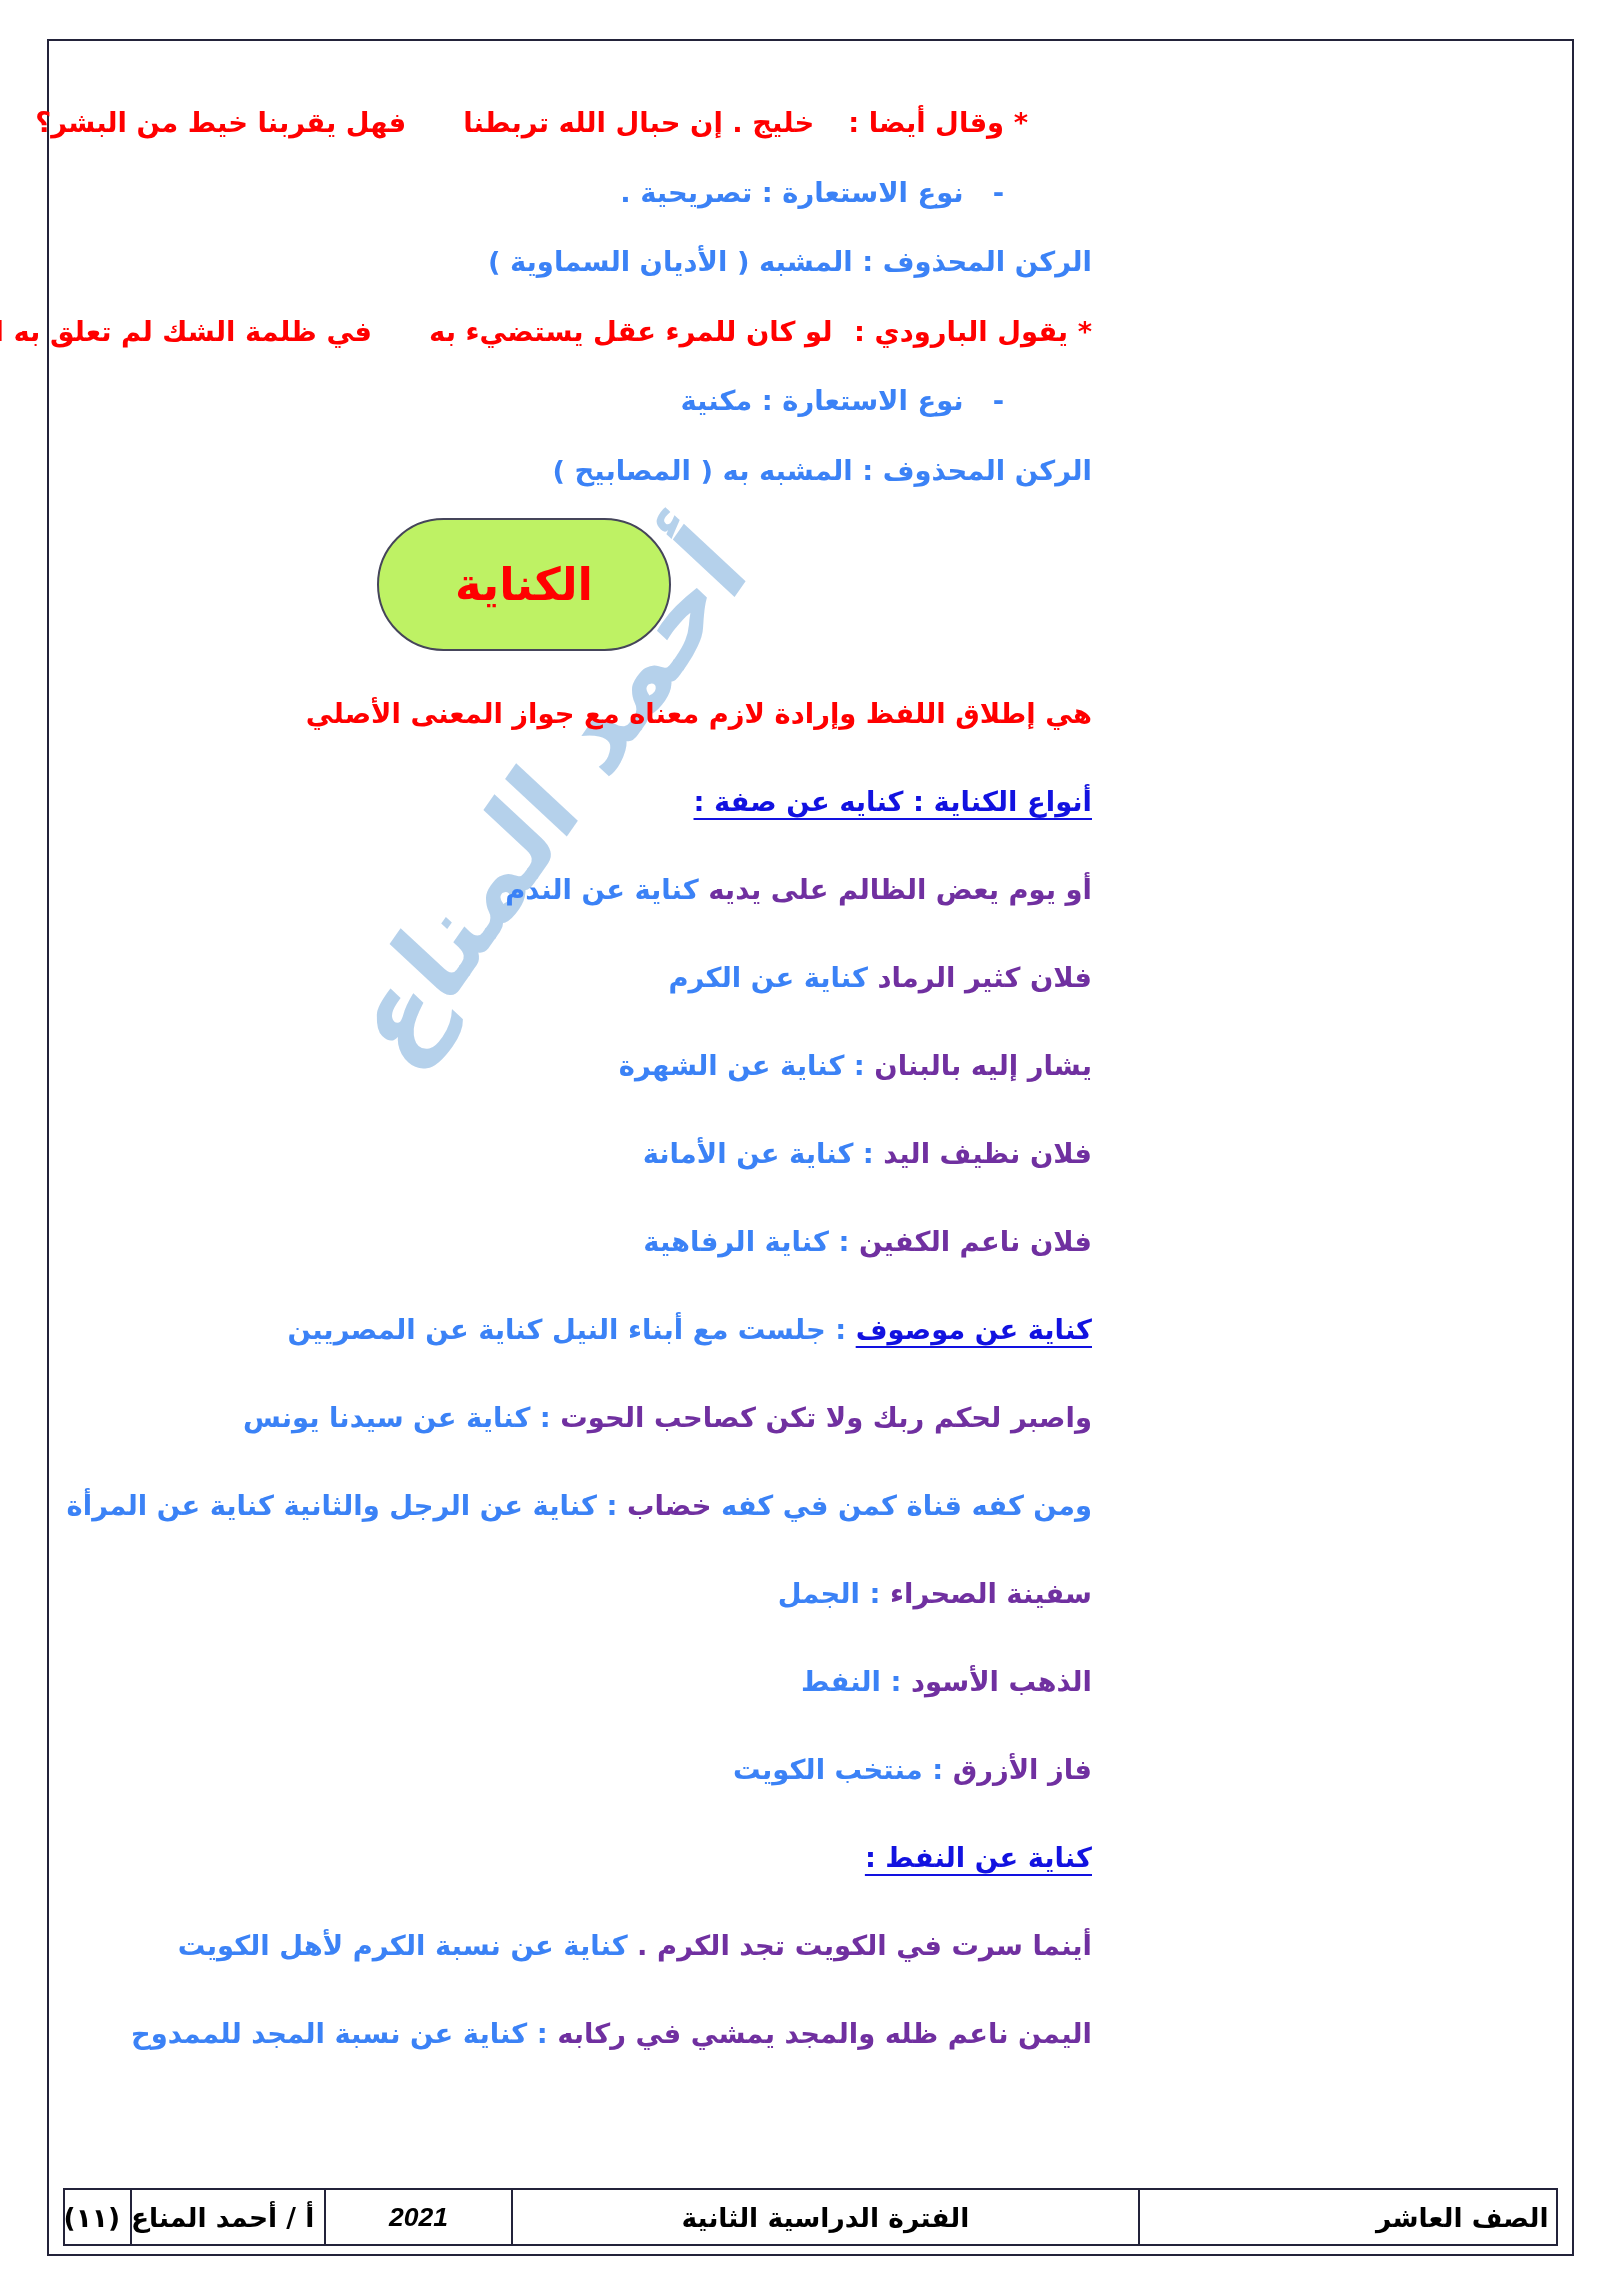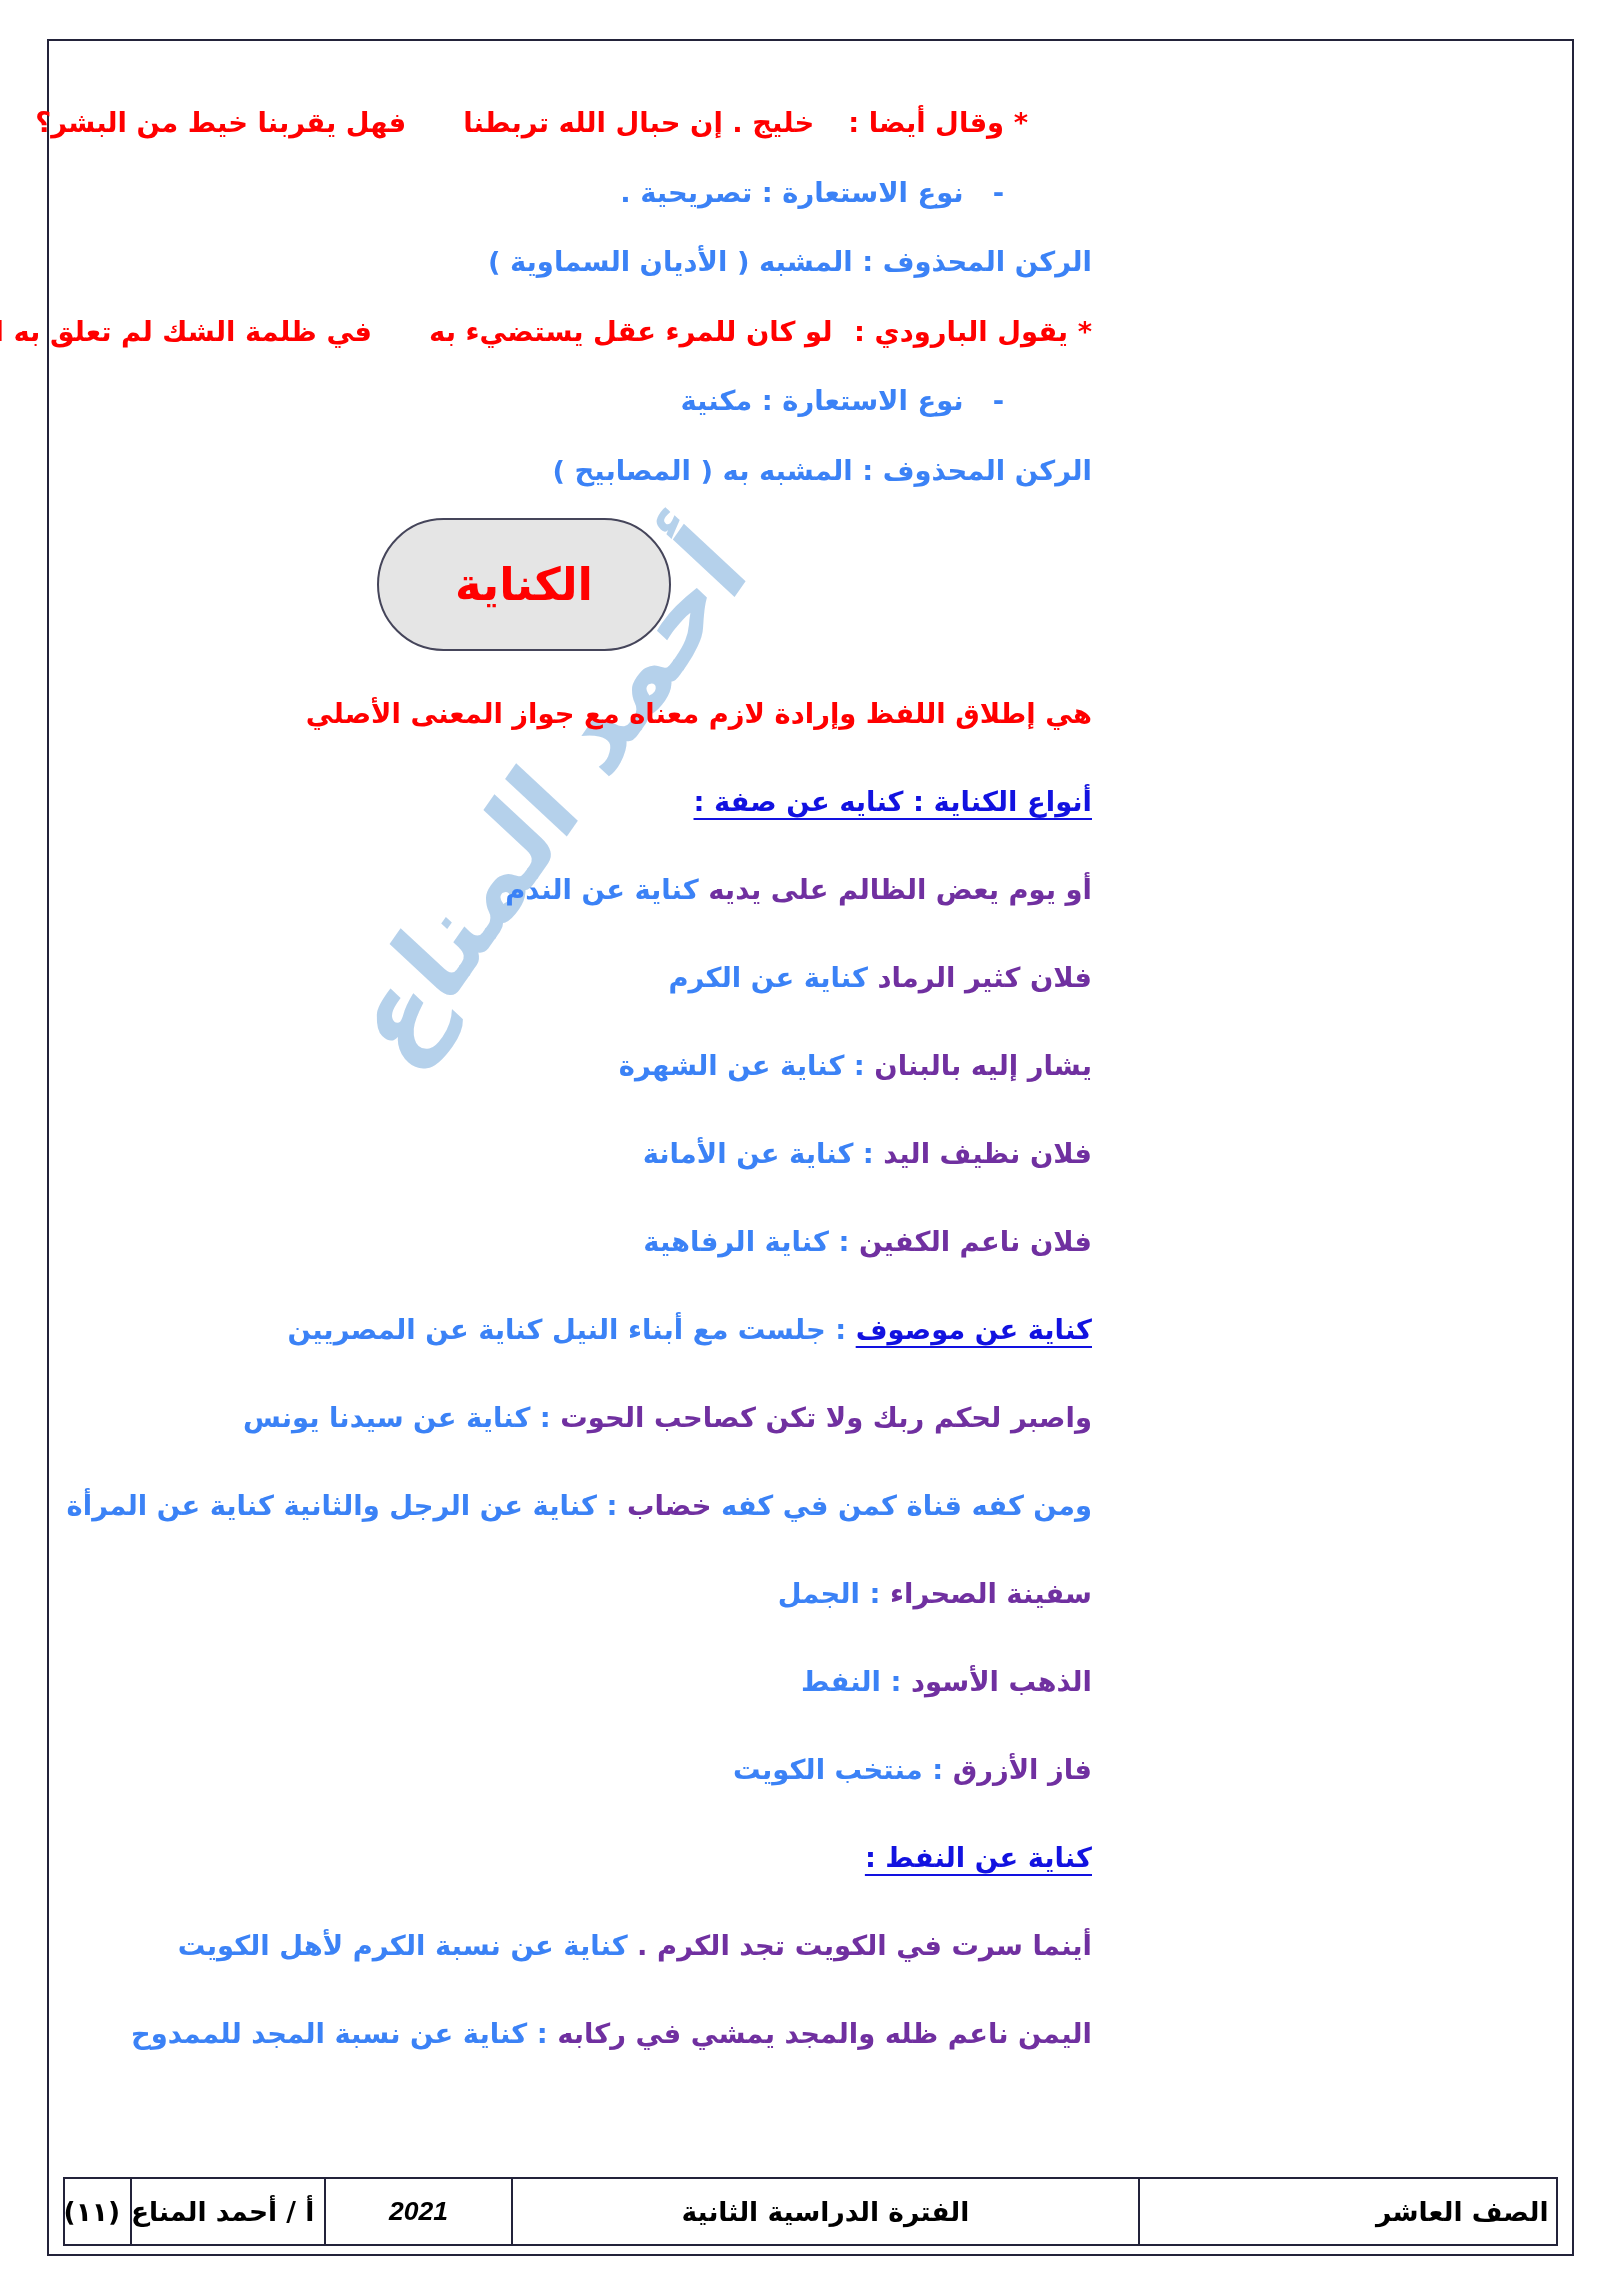--- a/index.html
+++ b/index.html
@@ -62,21 +62,21 @@
     color: #1212e0;
     text-decoration: underline;
     text-decoration-thickness: 2px;
     text-underline-offset: 6.9px;
   }
 
   .bubble {
     width: 294px;
     height: 133px;
     margin: 13.7px 421px 41px 0;
-    background: #e5e5e5;
+    background: #bef264;
     border: 2px solid #45455a;
     border-radius: 78px;
     display: flex; align-items: center; justify-content: center;
   }
   .bubble-label {
     font-size: 45px;
     font-weight: bold;
     color: #ff0000;
   }
 
@@ -85,21 +85,21 @@
     bottom: 7.8px; left: 13.7px; right: 13.7px;
     width: calc(100% - 27.4px);
     border-collapse: collapse;
     direction: rtl;
     table-layout: fixed;
     z-index: 3;
     background: #ffffff;
   }
   table.footer td {
     border: 2px solid #23233a;
-    height: 67px;
+    height: 56px;
     font-size: 26.5px;
     font-weight: bold;
     color: #000;
     text-align: center;
     padding: 0 9.8px;
     white-space: nowrap;
     overflow: hidden;
   }
   table.footer td.right { text-align: right; padding-right: 7.8px; border-radius: 9px; }
   table.footer td.italic { font-style: italic; font-family: Liberation Sans, sans-serif; }

